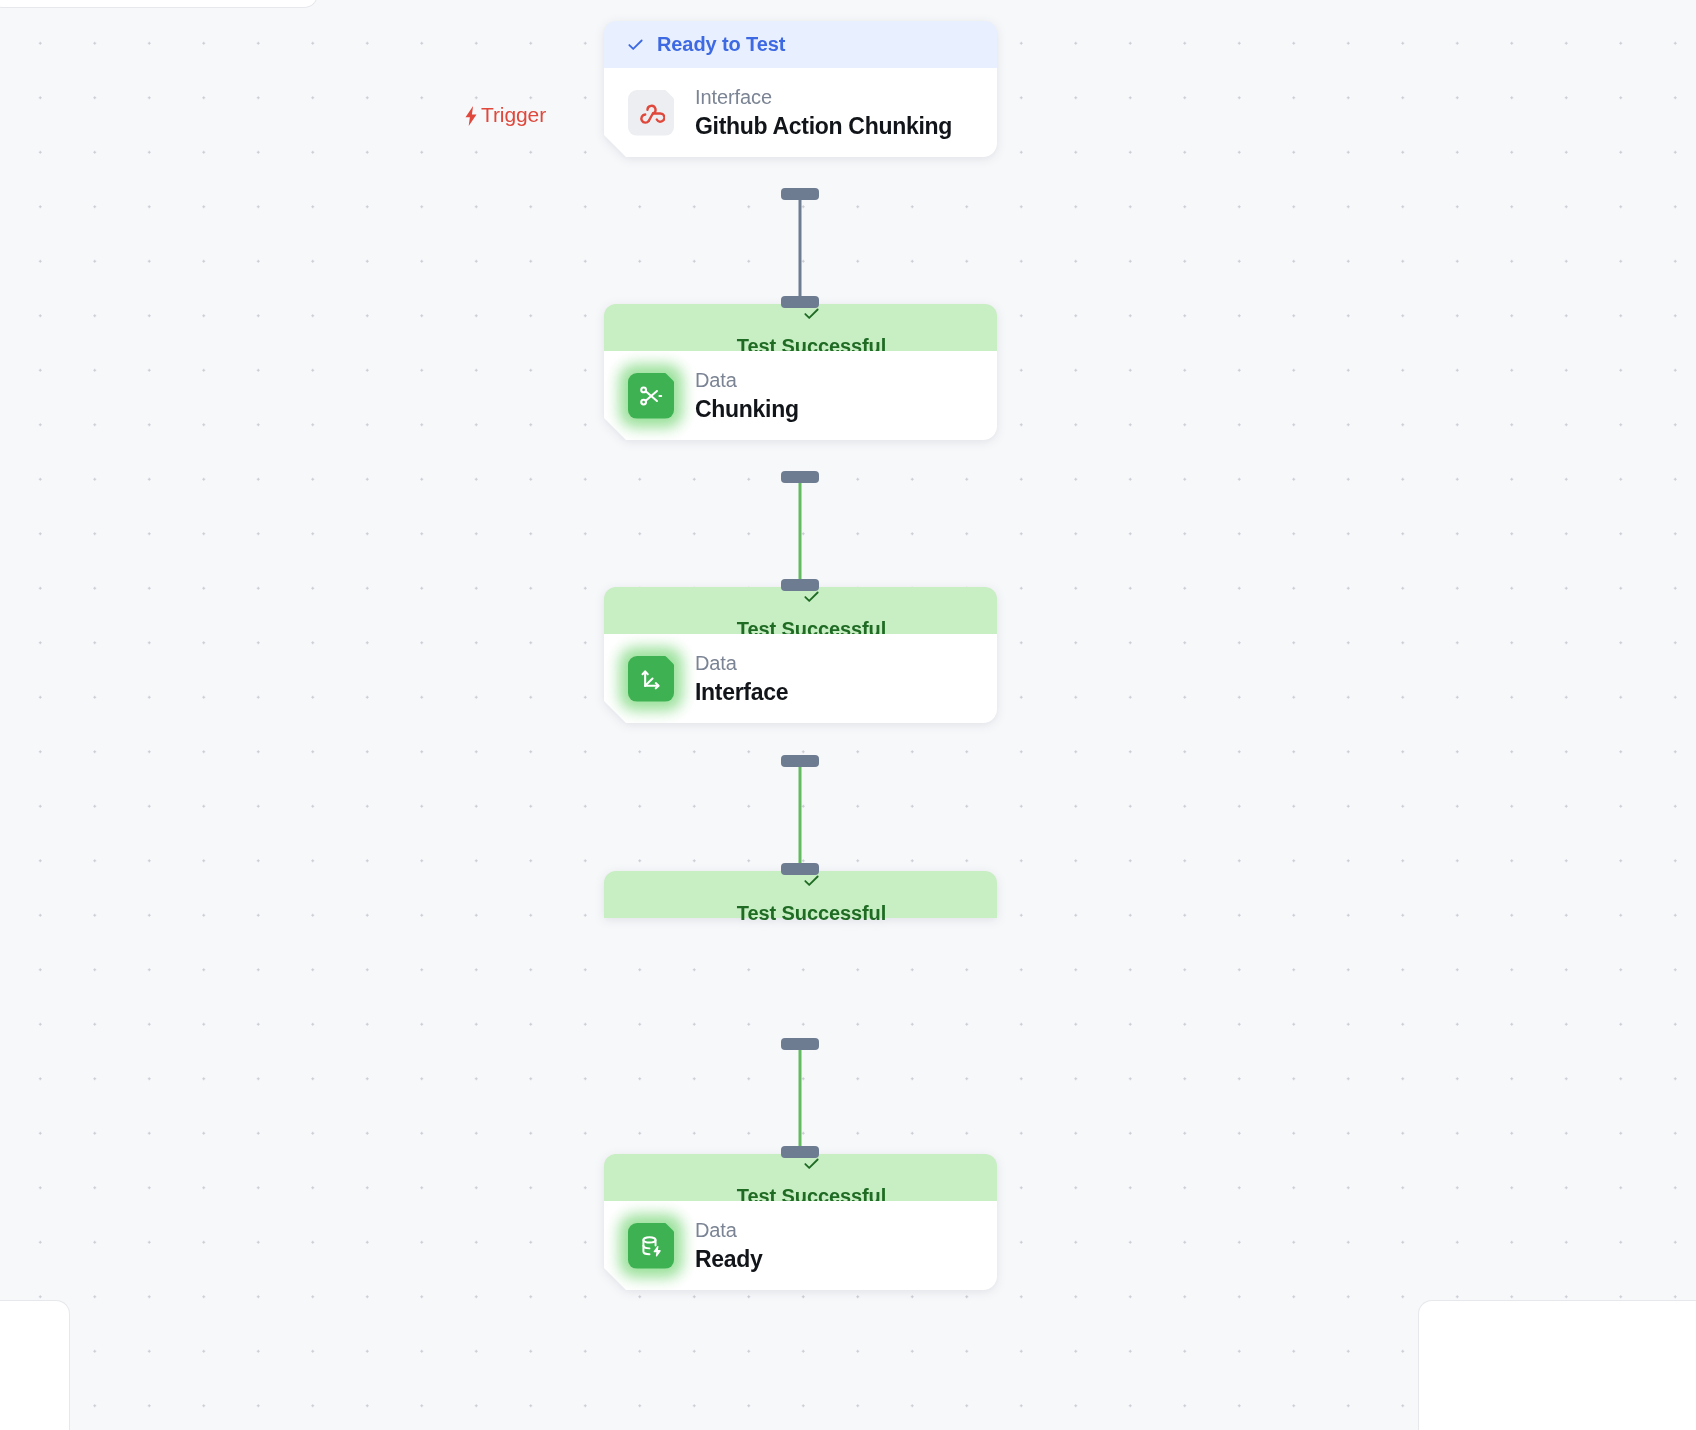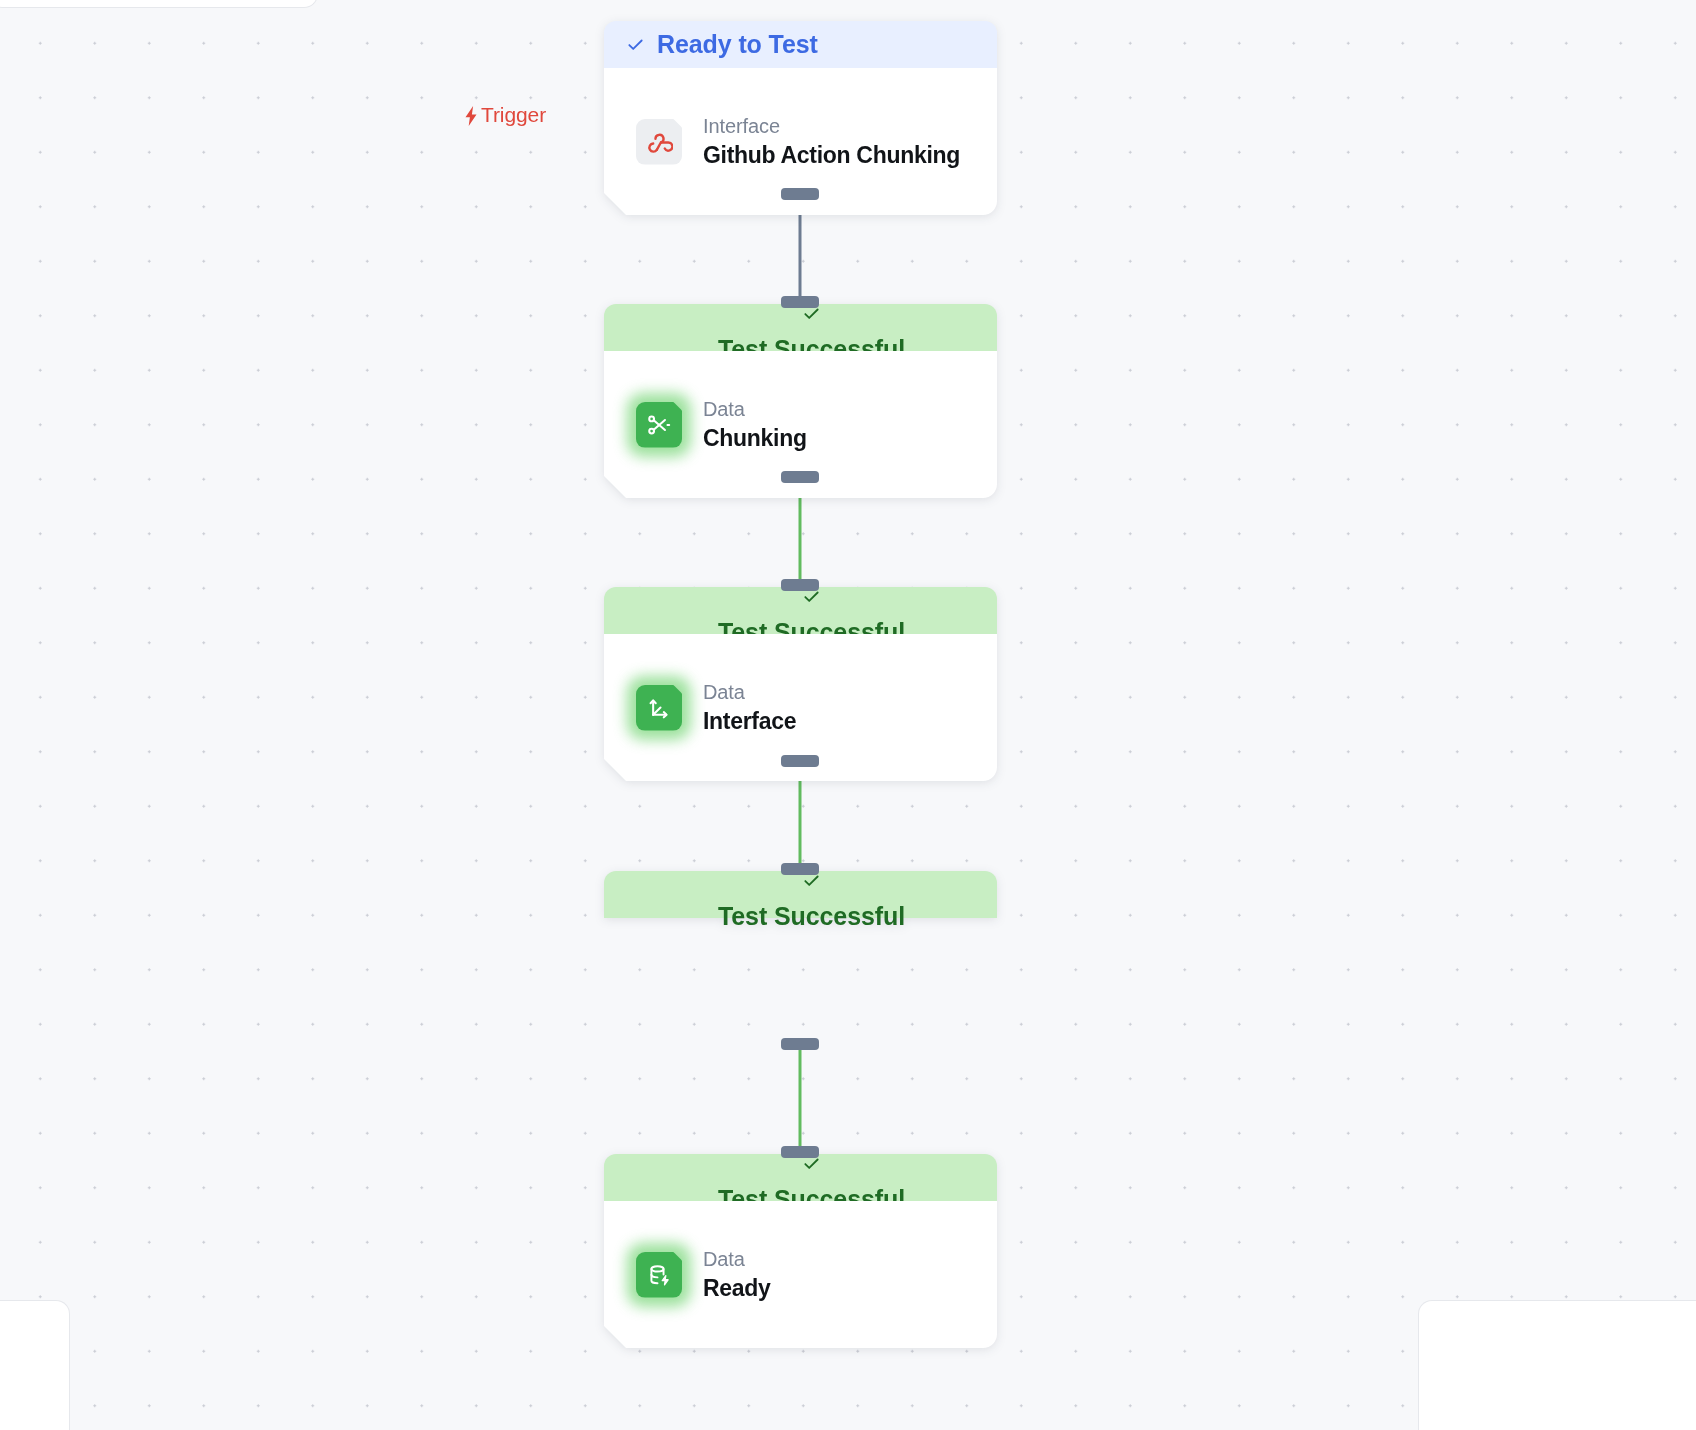--- a/index.html
+++ b/index.html
@@ -107,43 +107,43 @@
     filter: drop-shadow(0 2px 5px rgba(22, 30, 46, 0.10));
   }
 
   .node-status {
     height: 47px;
     display: flex;
     align-items: center;
     gap: 12px;
     padding: 0 0 0 22px;
     box-sizing: border-box;
-    font-size: 25px;
+    font-size: 20px;
     font-weight: 700;
     letter-spacing: -0.1px;
     border-radius: 12px 12px 0 0;
   }
   .node-status.blue  { background: #e8efff; color: #3d6ae3; }
   .node-status.green { background: #c8eec3; color: #1f6b24; flex-direction: column; }
 
   .node-status .check {
     display: inline-flex;
     align-items: center;
     justify-content: center;
     width: 19px;
     height: 19px;
   }
 
   .node-body {
     position: relative;
     background: #ffffff;
-    height: 147px;
-    display: flex;
-    align-items: center;
-    padding-left: 32px;
+    height: 89px;
+    display: flex;
+    align-items: center;
+    padding-left: 24px;
     box-sizing: border-box;
     border-radius: 0 0 14px 14px;
     clip-path: polygon(
       0 0, 100% 0, 100% 100%,
       22px 100%, 0 calc(100% - 22px)
     );
   }
 
   .node-icon-wrap {
     position: relative;

